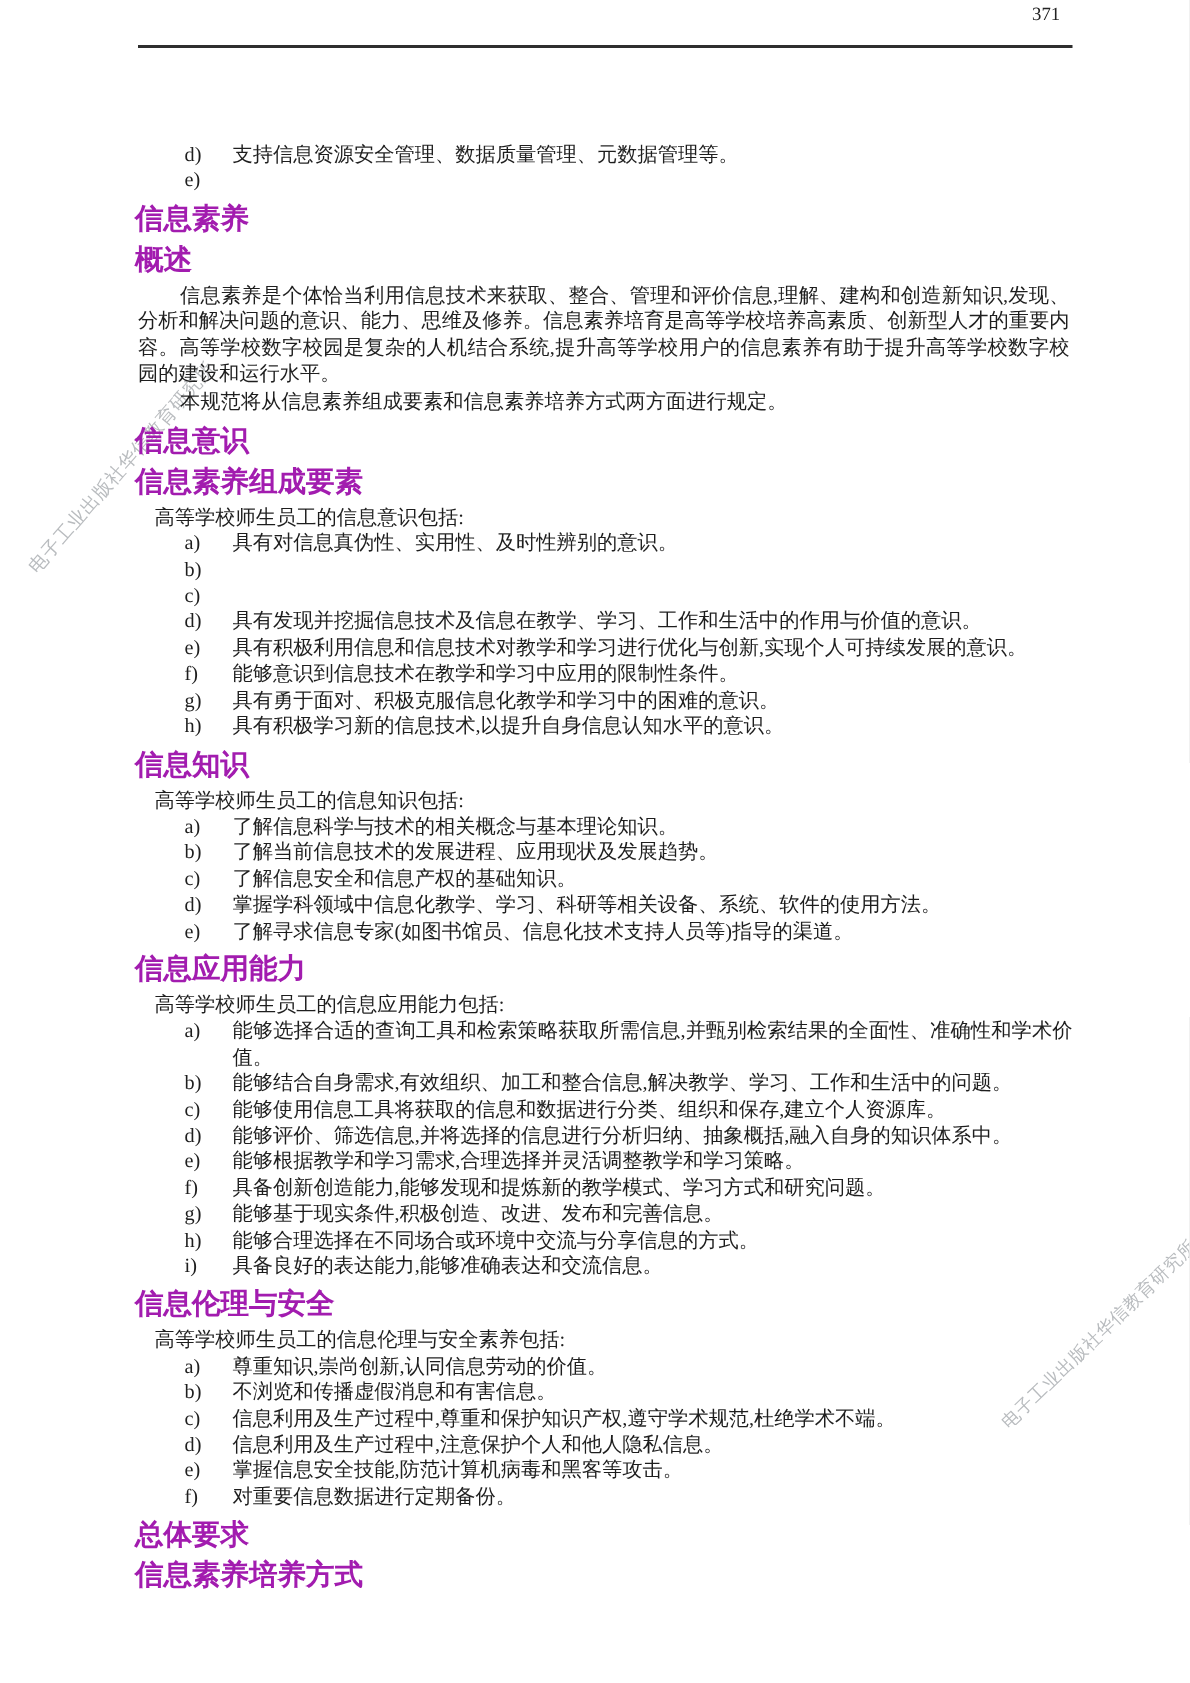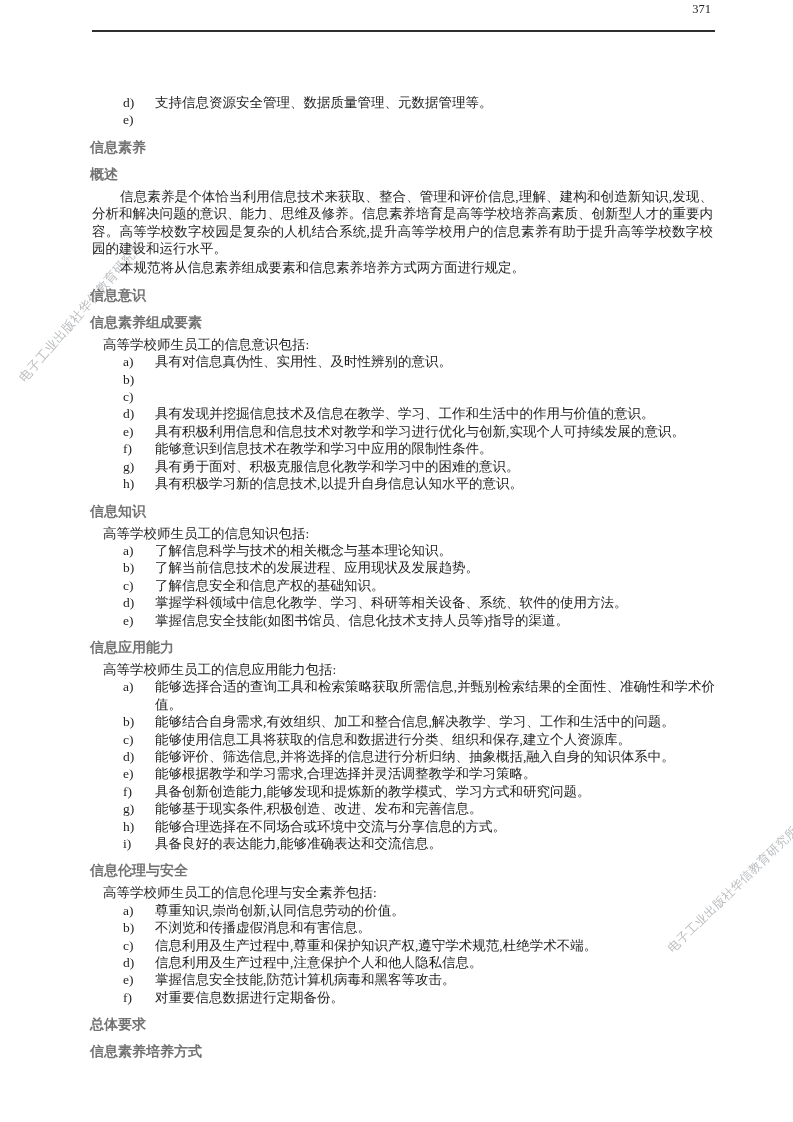--- a/index.html
+++ b/index.html
@@ -10,21 +10,21 @@
     background: #ffffff;
     overflow: hidden;
     font-family: "Liberation Serif", "DejaVu Serif", serif;
     color: #1e1e1e;
   }
   .page-number {
     position: absolute;
     top: 1px;
     left: 688px;
     width: 27px;
-    text-align: center;
+    text-align: left;
     font-size: 12.5px;
     line-height: 16px;
     color: #222;
   }
   .top-rule {
     position: absolute;
     left: 92px;
     top: 30px;
     width: 623px;
     height: 2px;
@@ -58,23 +58,23 @@
     z-index: 1;
     left: 90px;
     top: 94px;
     width: 625px;
     font-size: 13.5px;
     line-height: 17.4px;
   }
   .h {
     font-family: "Liberation Sans", "DejaVu Sans", sans-serif;
     font-weight: bold;
-    font-size: 14px;
+    font-size: 19px;
     line-height: 18px;
-    color: #737373;
+    color: #a21caf;
     margin: 9px 0 5px 0;
   }
   .p {
     margin: 2px;
     text-indent: 28px;
     text-align: justify;
   }
   .lead {
     margin: 0;
     text-indent: 13px;
@@ -166,21 +166,21 @@
     <div class="li">
       <span class="lab">c)</span>
       <span class="txt">了解信息安全和信息产权的基础知识。</span>
     </div>
     <div class="li">
       <span class="lab">d)</span>
       <span class="txt">掌握学科领域中信息化教学、学习、科研等相关设备、系统、软件的使用方法。</span>
     </div>
     <div class="li">
       <span class="lab">e)</span>
-      <span class="txt">掌握信息安全技能(如图书馆员、信息化技术支持人员等)指导的渠道。</span>
+      <span class="txt">了解寻求信息专家(如图书馆员、信息化技术支持人员等)指导的渠道。</span>
     </div>
 
     <div class="h">信息应用能力</div>
     <p class="lead">高等学校师生员工的信息应用能力包括:</p>
     <div class="li">
       <span class="lab">a)</span>
       <span class="txt">能够选择合适的查询工具和检索策略获取所需信息,并甄别检索结果的全面性、准确性和学术价值。</span>
     </div>
     <div class="li">
       <span class="lab">b)</span>

